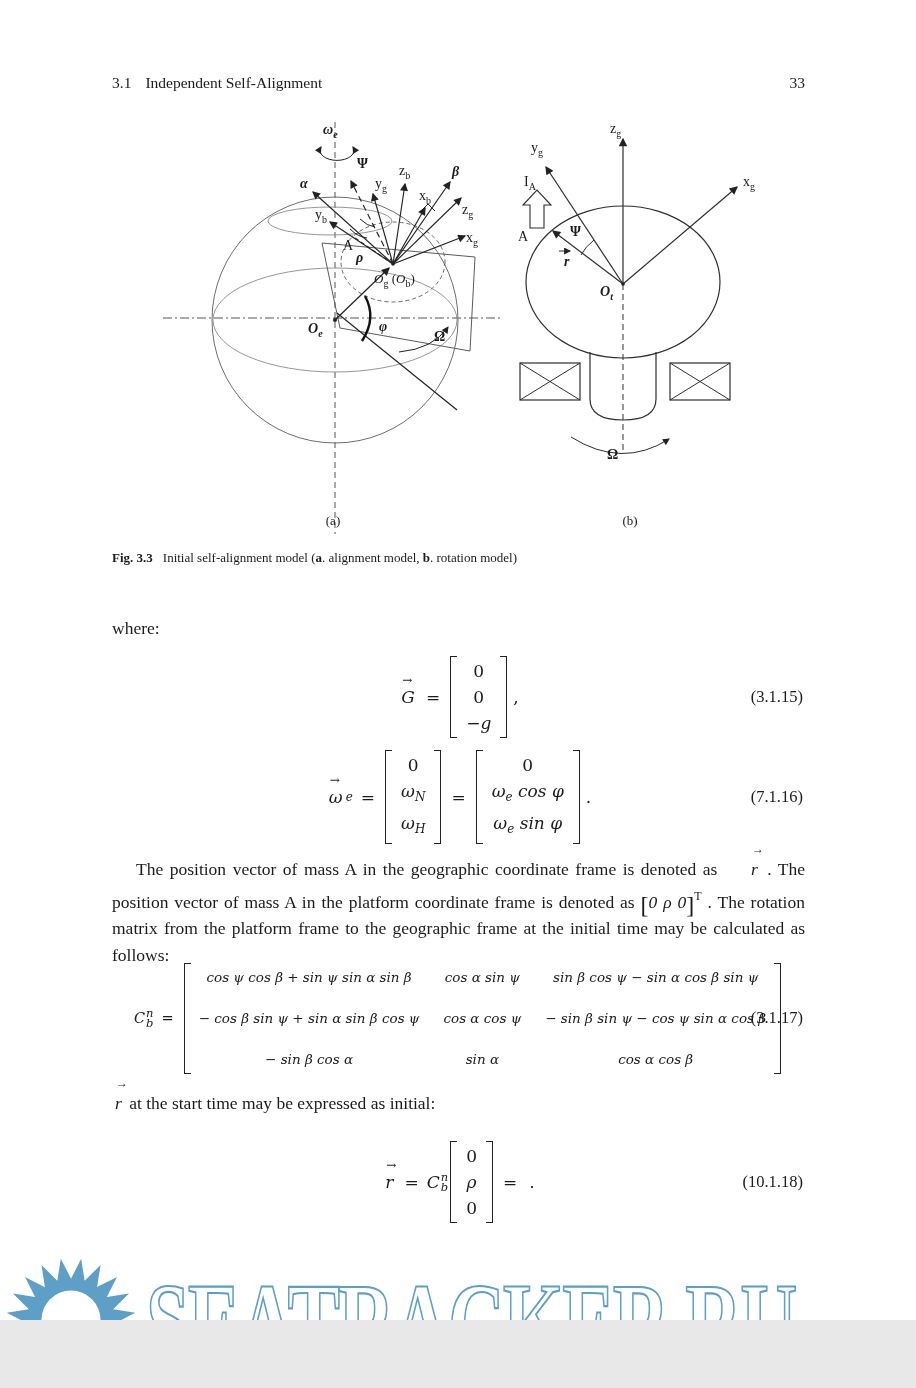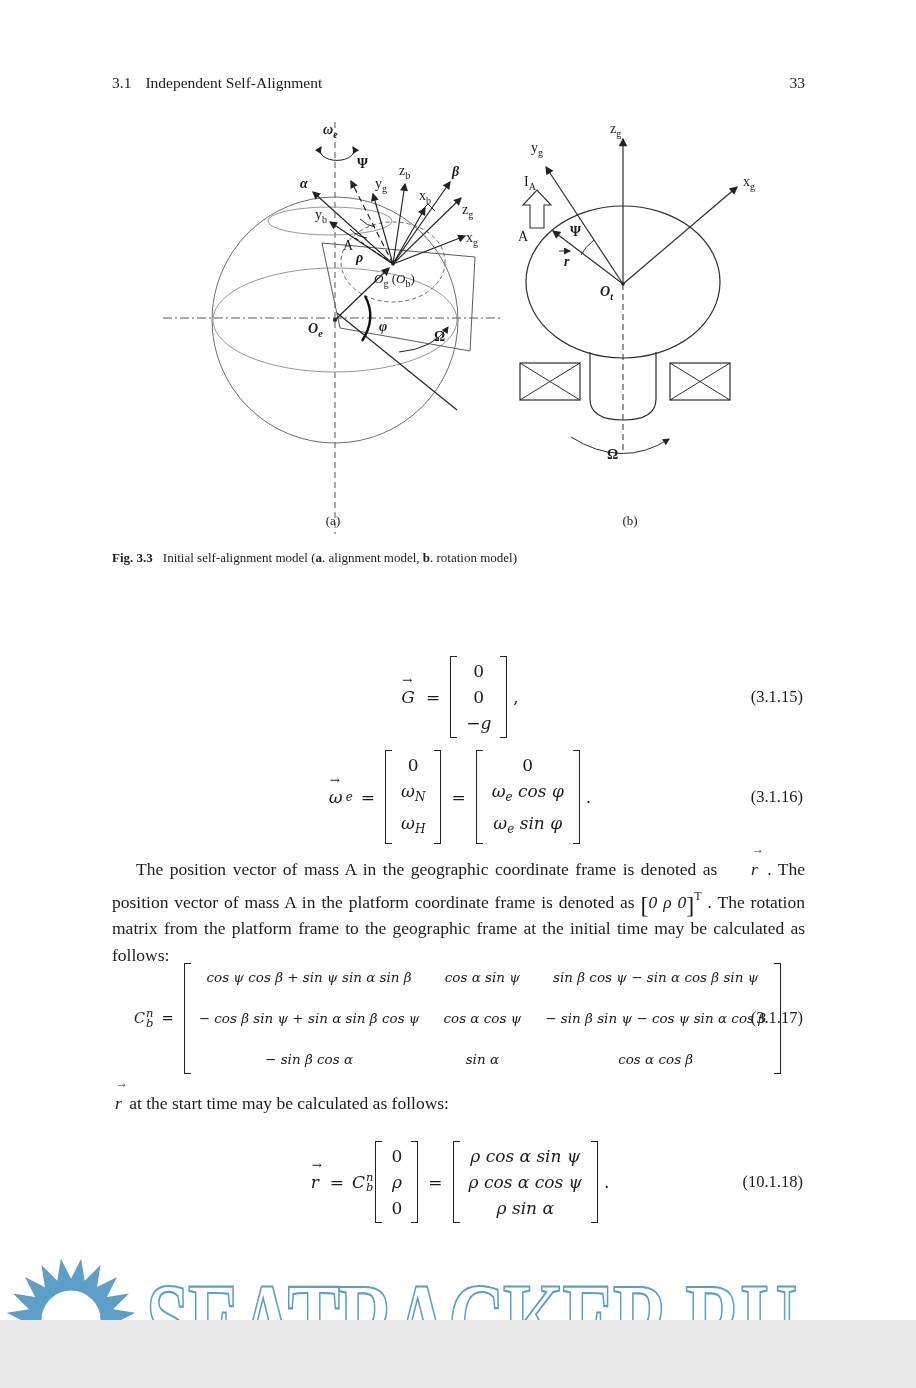--- a/index.html
+++ b/index.html
@@ -160,20 +160,21 @@
       <text x="600" y="296" class="b it"><tspan>O</tspan><tspan class="sub" dy="4">t</tspan></text>
       <text x="607" y="459" class="b">Ω</text>
       <text x="630" y="525" text-anchor="middle" class="sm">(b)</text>
     </g>
   </svg>
 
   <div class="caption">
     <span class="cb clabel">Fig. 3.3</span><span>Initial self-alignment model (</span><span class="cb">a</span><span>. alignment model, </span><span class="cb">b</span><span>. rotation model)</span>
   </div>
 
+  <div class="bodyline" style="top:615px;">where:</div>
 
   <div class="eq" style="top:643px;height:108px;">
     <span class="vec"><span class="va">→</span><span>G</span></span>
     <span class="eqsign">=</span>
     <span class="mx">
         <span class="mxl"></span>
         <span class="mxc">
           <span>0</span>
           <span>0</span>
           <span class="it">−g</span>
@@ -201,21 +202,21 @@
     <span class="mx">
         <span class="mxl"></span>
         <span class="mxc">
           <span>0</span>
           <span class="it"><span>ω</span><sub class="msub">e</sub><span> cos φ</span></span>
           <span class="it"><span>ω</span><sub class="msub">e</sub><span> sin φ</span></span>
         </span>
         <span class="mxr"></span>
       </span>
     <span class="tail">.</span>
-    <span class="eqnum">(3.1.16)</span>
+    <span class="eqnum">(7.1.16)</span>
   </div>
 
   <div class="bodyline para indent" style="top:856px;">
     <span>The position vector of mass A in the geographic coordinate frame is denoted as </span><span class="vec"><span class="va">→</span><span>r</span></span><span> . The position vector of mass A in the platform coordinate frame is denoted as </span><span class="ibr">[</span><span class="it">0 ρ 0</span><span class="ibr">]</span><span class="supT">T</span><span> . The rotation matrix from the platform frame to the geographic frame at the initial time may be calculated as follows:</span>
   </div>
 
   <div class="eq" style="top:978px;height:80px;">
     <span class="it" style="font-size:14.5px;">C</span>
       <span class="ss">
         <span>n</span>
@@ -234,50 +235,41 @@
       <span>− sin β cos α</span>
           <span>sin α</span>
           <span>cos α cos β</span>
     </span>
         <span class="mxr"></span>
       </span>
     <span class="eqnum">(3.1.17)</span>
   </div>
 
   <div class="bodyline" style="top:1090px;">
-    <span class="vec"><span class="va">→</span><span>r</span></span><span> at the start time may be calculated as follows:</span>
+    <span class="vec"><span class="va">→</span><span>r</span></span><span> at the start time may be expressed as initial:</span>
   </div>
 
   <div class="eq" style="top:1130px;height:104px;">
     <span class="vec"><span class="va">→</span><span>r</span></span>
     <span class="eqsign">=</span>
     <span class="it">C</span>
       <span class="ss">
         <span>n</span>
         <span>b</span>
       </span>
     <span class="mx">
         <span class="mxl"></span>
         <span class="mxc">
           <span>0</span>
           <span class="it">ρ</span>
           <span>0</span>
         </span>
         <span class="mxr"></span>
       </span>
     <span class="eqsign">=</span>
-    <span class="mx">
-        <span class="mxl"></span>
-        <span class="mxc it">
-          <span>ρ cos α sin ψ</span>
-          <span>ρ cos α cos ψ</span>
-          <span>ρ sin α</span>
-        </span>
-        <span class="mxr"></span>
-      </span>
     <span class="tail">.</span>
     <span class="eqnum">(10.1.18)</span>
   </div>
 
   <svg class="wm-sun" viewBox="-70 -70 140 140">
     <g transform="rotate(9)">
       <polygon fill="#5d9fc7" points="66,0 44.4,7 62.8,20.4 40.1,20.4 53.4,38.8 31.8,31.8 38.8,53.4 20.4,40.1 20.4,62.8 7,44.4 0,66 -7,44.4 -20.4,62.8 -20.4,40.1 -38.8,53.4 -31.8,31.8 -53.4,38.8 -40.1,20.4 -62.8,20.4 -44.4,7 -66,0 -44.4,-7 -62.8,-20.4 -40.1,-20.4 -53.4,-38.8 -31.8,-31.8 -38.8,-53.4 -20.4,-40.1 -20.4,-62.8 -7,-44.4 0,-66 7,-44.4 20.4,-62.8 20.4,-40.1 38.8,-53.4 31.8,-31.8 53.4,-38.8 40.1,-20.4 62.8,-20.4 44.4,-7"></polygon>
     </g>
     <rect x="-47" y="-3" width="94" height="13" fill="#ffffff"></rect>
     <path d="M-30,-3 A30,30 0 0 1 30,-3 Z" fill="#ffffff"></path>

